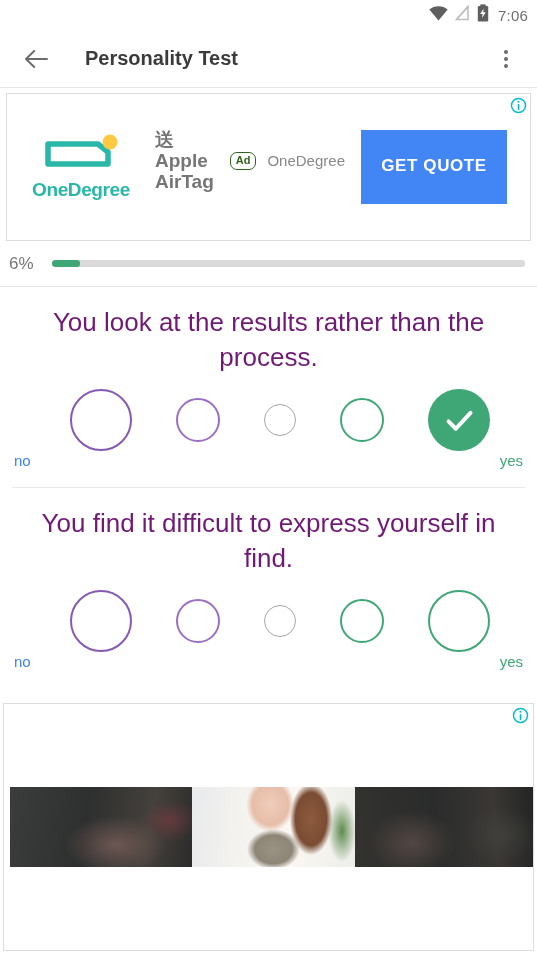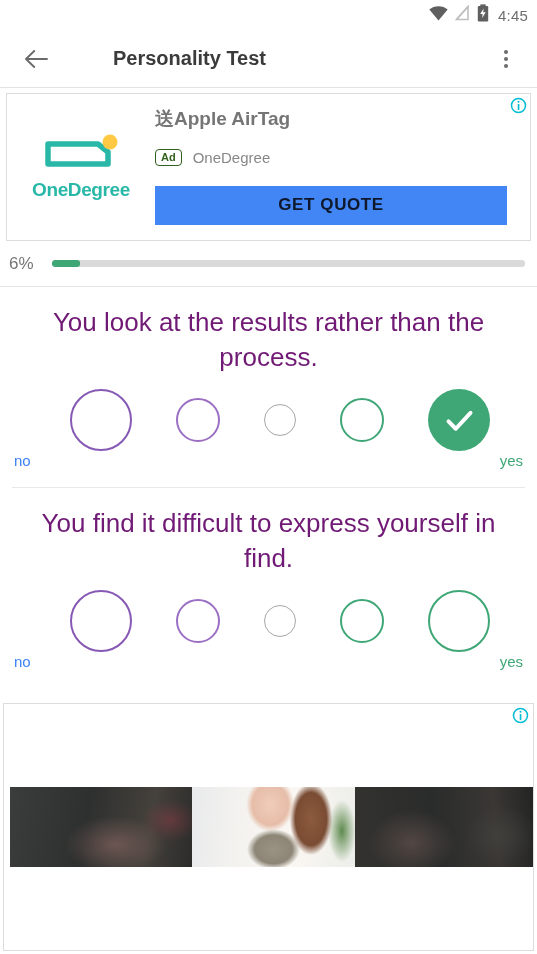--- a/index.html
+++ b/index.html
@@ -25,21 +25,20 @@
     margin-left: 2px;
   }
 
   
   .appbar {
     height: 58px; width: 100%;
     display: flex; align-items: center;
     background: #ffffff;
     padding: 0 14px 0 20px;
     border-bottom: 1px solid #e3e3e3;
-    gap: 28px;
   }
   .back-btn {
     width: 34px; height: 34px;
     display: flex; align-items: center; justify-content: center;
     cursor: pointer; flex: 0 0 auto;
   }
   .appbar-title {
     font-size: 20px; color: #3b3b3b; font-weight: bold;
     margin-left: 31px; flex: 1 1 auto;
     white-space: nowrap;
@@ -72,37 +71,37 @@
     display: flex; flex-direction: column; align-items: center;
     justify-content: center; gap: 4px;
   }
   .logo-mark { width: 78px; height: 42px; }
   .logo-word {
     color: #29b8a8; font-size: 19px; font-weight: bold;
     letter-spacing: -0.4px;
   }
   .ad-body {
     flex: 1 1 auto; padding-right: 23px;
-    display: flex; flex-direction: column; gap: 8px;
+    display: flex; flex-direction: row; gap: 16px;
   }
   .ad-headline {
     font-size: 19px; font-weight: bold; color: #757575;
     margin-bottom: 11px; line-height: 1.1;
   }
   .ad-advertiser-row {
     display: flex; align-items: center; gap: 11px; margin-bottom: 12px;
   }
   .ad-badge {
     border: 1.5px solid #32611f; border-radius: 4px;
     color: #32611f; font-size: 11px; font-weight: bold;
     padding: 1px 5px 2px; line-height: 1.1;
   }
   .ad-advertiser { font-size: 15px; color: #888888; }
   .ad-cta {
-    background: #4285f4; color: #0f172a;
+    background: #4285f4; color: #ffffff;
     text-align: center; font-size: 17px; font-weight: bold;
     letter-spacing: .6px;
     padding: 9px 0 10px; cursor: pointer; border: none;
     width: 100%; font-family: "Liberation Sans", sans-serif;
   }
 
   
   .progress-row {
     height: 46px; display: flex; align-items: center;
     padding: 0 12px 0 9px; gap: 9px;
@@ -207,21 +206,21 @@
       <path d="M1.2 14.8 13.4 1.2" stroke="#bfbfbf" stroke-width="1.6"></path>
     </svg>
   </span>
   <span class="sb-icon">
     <svg width="12" height="18" viewBox="0 0 12 18">
       <rect x="3.3" y="0.4" width="5.4" height="1.9" fill="#5f5f5f"></rect>
       <rect x="0.8" y="2.0" width="10.4" height="15.4" rx="1.2" fill="#5f5f5f"></rect>
       <path d="M6.6 4.4 3.2 10.0h2.4l-0.5 4.0 3.6-5.8H6.2z" fill="#ffffff"></path>
     </svg>
   </span>
-  <span class="sb-time">4:45</span>
+  <span class="sb-time">7:06</span>
 </div>
 
 <div class="appbar">
   <div class="back-btn">
     <svg width="24" height="20" viewBox="0 0 24 20">
       <path d="M1 10h21M1 10l8.2-8M1 10l8.2 8" fill="none" stroke="#6b6b6b" stroke-width="1.9" stroke-linecap="round" stroke-linejoin="round"></path>
     </svg>
   </div>
   <div class="appbar-title">Personality Test</div>
   <div class="overflow-btn">
@@ -244,21 +243,21 @@
     <svg class="logo-mark" viewBox="0 0 78 42">
       <path d="M6 11h50l10 8v12H6z" fill="none" stroke="#29b8a8" stroke-width="5.5" stroke-linejoin="round"></path>
       <circle cx="68" cy="9" r="7.5" fill="#ffc943"></circle>
     </svg>
     <span class="logo-word" style="color: rgb(41, 184, 168);">OneDegree</span>
   </div>
 
   <div class="ad-body">
     <div class="ad-headline">送Apple AirTag</div>
     <div class="ad-advertiser-row">
-      <span class="ad-badge" style="color: rgb(50, 97, 31); border-color: rgb(50, 97, 31);">Ad</span>
+      <span class="ad-badge" style="color: rgb(50, 97, 31); border-color: rgb(50, 97, 31); border-radius: 7px;">Ad</span>
       <span class="ad-advertiser">OneDegree</span>
     </div>
     <button class="ad-cta" style="background: rgb(66, 133, 244);">GET QUOTE</button>
   </div>
 </div>
 
 <div class="progress-row">
   <span class="progress-pct">6%</span>
   <div class="progress-track" style="background: rgb(218, 218, 218);">
     <div class="progress-fill" style="width: 6%; background: rgb(63, 167, 118);"></div>

